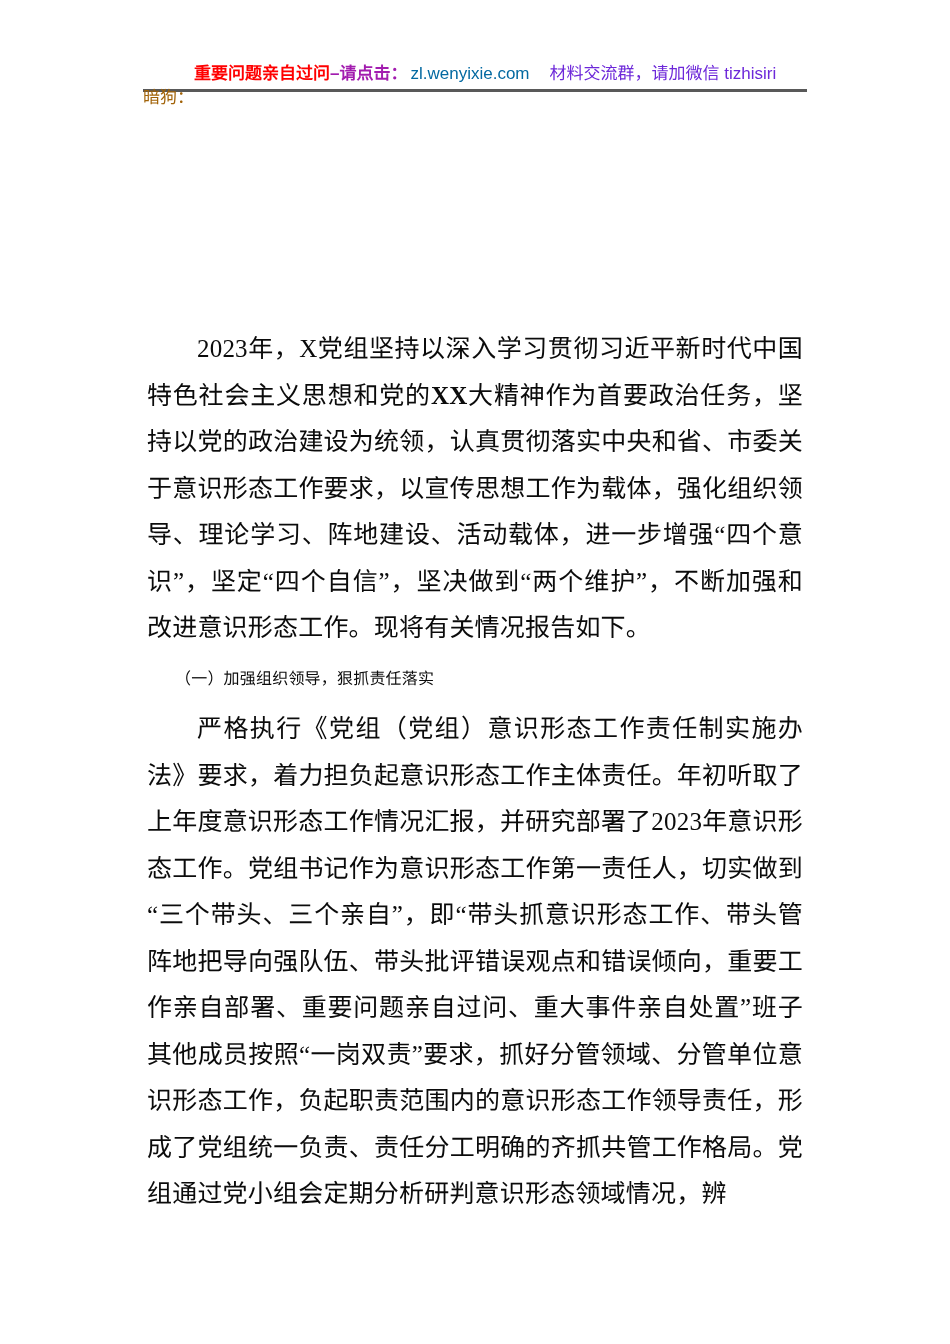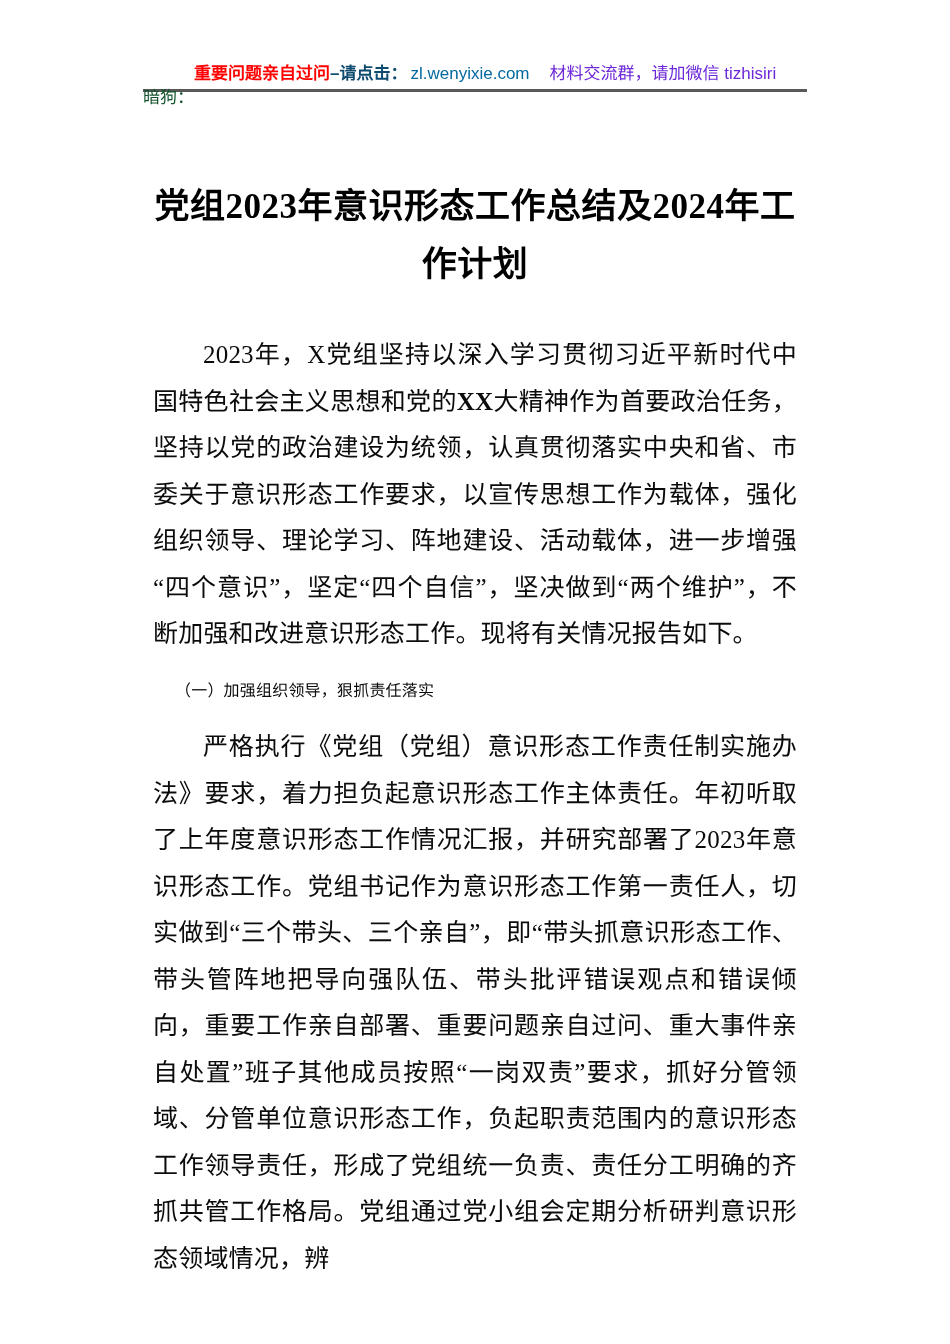--- a/index.html
+++ b/index.html
@@ -34,32 +34,32 @@
   }
 
   .promo-seg {
     font-family: "Liberation Sans", "DejaVu Sans", sans-serif;
     font-size: 17px;
     line-height: 22px;
     letter-spacing: 0px;
   }
 
   .promo-brand-label {
-    color: #14532d;
+    color: #a16207;
     font-weight: normal;
     margin-top: 48px;
   }
 
   .promo-brand-name {
     color: #ff0000;
     font-weight: bold;
   }
 
   .promo-click {
-    color: #0c4a6e;
+    color: #a21caf;
     font-weight: bold;
   }
 
   .promo-link {
     color: #0369a1;
     font-weight: normal;
     padding-left: 3px;
   }
 
   .promo-spacer {
@@ -96,21 +96,21 @@
   }
 
   .para {
     font-family: "Liberation Serif", "DejaVu Serif", serif;
     font-size: 25px;
     line-height: 46.5px;
     color: #0b0b0b;
     text-align: justify;
     text-justify: inter-ideograph;
     text-indent: 2em;
-    margin: 10px;
+    margin: 4px;
     letter-spacing: 0.2px;
   }
 
   .para .emph {
     font-weight: bold;
   }
 
   .heading-1 {
     font-family: "Liberation Sans", "DejaVu Sans", sans-serif;
     font-weight: bold;
@@ -144,21 +144,20 @@
 
   <div class="promo-header">
     <span class="promo-seg promo-brand-label">暗狗：</span>
       <span class="promo-seg promo-brand-name">重要问题亲自过问</span>
       <span class="promo-seg promo-click">–请点击：</span>
       <span class="promo-seg promo-link">zl.wenyixie.com</span>
       <span class="promo-spacer"></span>
       <span class="promo-seg promo-group">材料交流群，请加微信 tizhisiri</span>
   </div>
 
-  <h1 class="doc-title">党组2023年意识形态工作总结及2024年工作计划</h1>
 
   <div class="body-region">
 
     <p class="para"><span>2023年，X党组坚持以深入学习贯彻习近平新时代中国特色社会主义思想和党的</span><span class="emph">XX</span><span>大精神作为首要政治任务，坚持以党的政治建设为统领，认真贯彻落实中央和省、市委关于意识形态工作要求，以宣传思想工作为载体，强化组织领导、理论学习、阵地建设、活动载体，进一步增强“四个意识”，坚定“四个自信”，坚决做到“两个维护”，不断加强和改进意识形态工作。现将有关情况报告如下。</span></p>
 
 
     <p class="heading-2">（一）加强组织领导，狠抓责任落实</p>
 
     <p class="para clipped-tail">严格执行《党组（党组）意识形态工作责任制实施办法》要求，着力担负起意识形态工作主体责任。年初听取了上年度意识形态工作情况汇报，并研究部署了2023年意识形态工作。党组书记作为意识形态工作第一责任人，切实做到“三个带头、三个亲自”，即“带头抓意识形态工作、带头管阵地把导向强队伍、带头批评错误观点和错误倾向，重要工作亲自部署、重要问题亲自过问、重大事件亲自处置”班子其他成员按照“一岗双责”要求，抓好分管领域、分管单位意识形态工作，负起职责范围内的意识形态工作领导责任，形成了党组统一负责、责任分工明确的齐抓共管工作格局。党组通过党小组会定期分析研判意识形态领域情况，辨</p>
 

